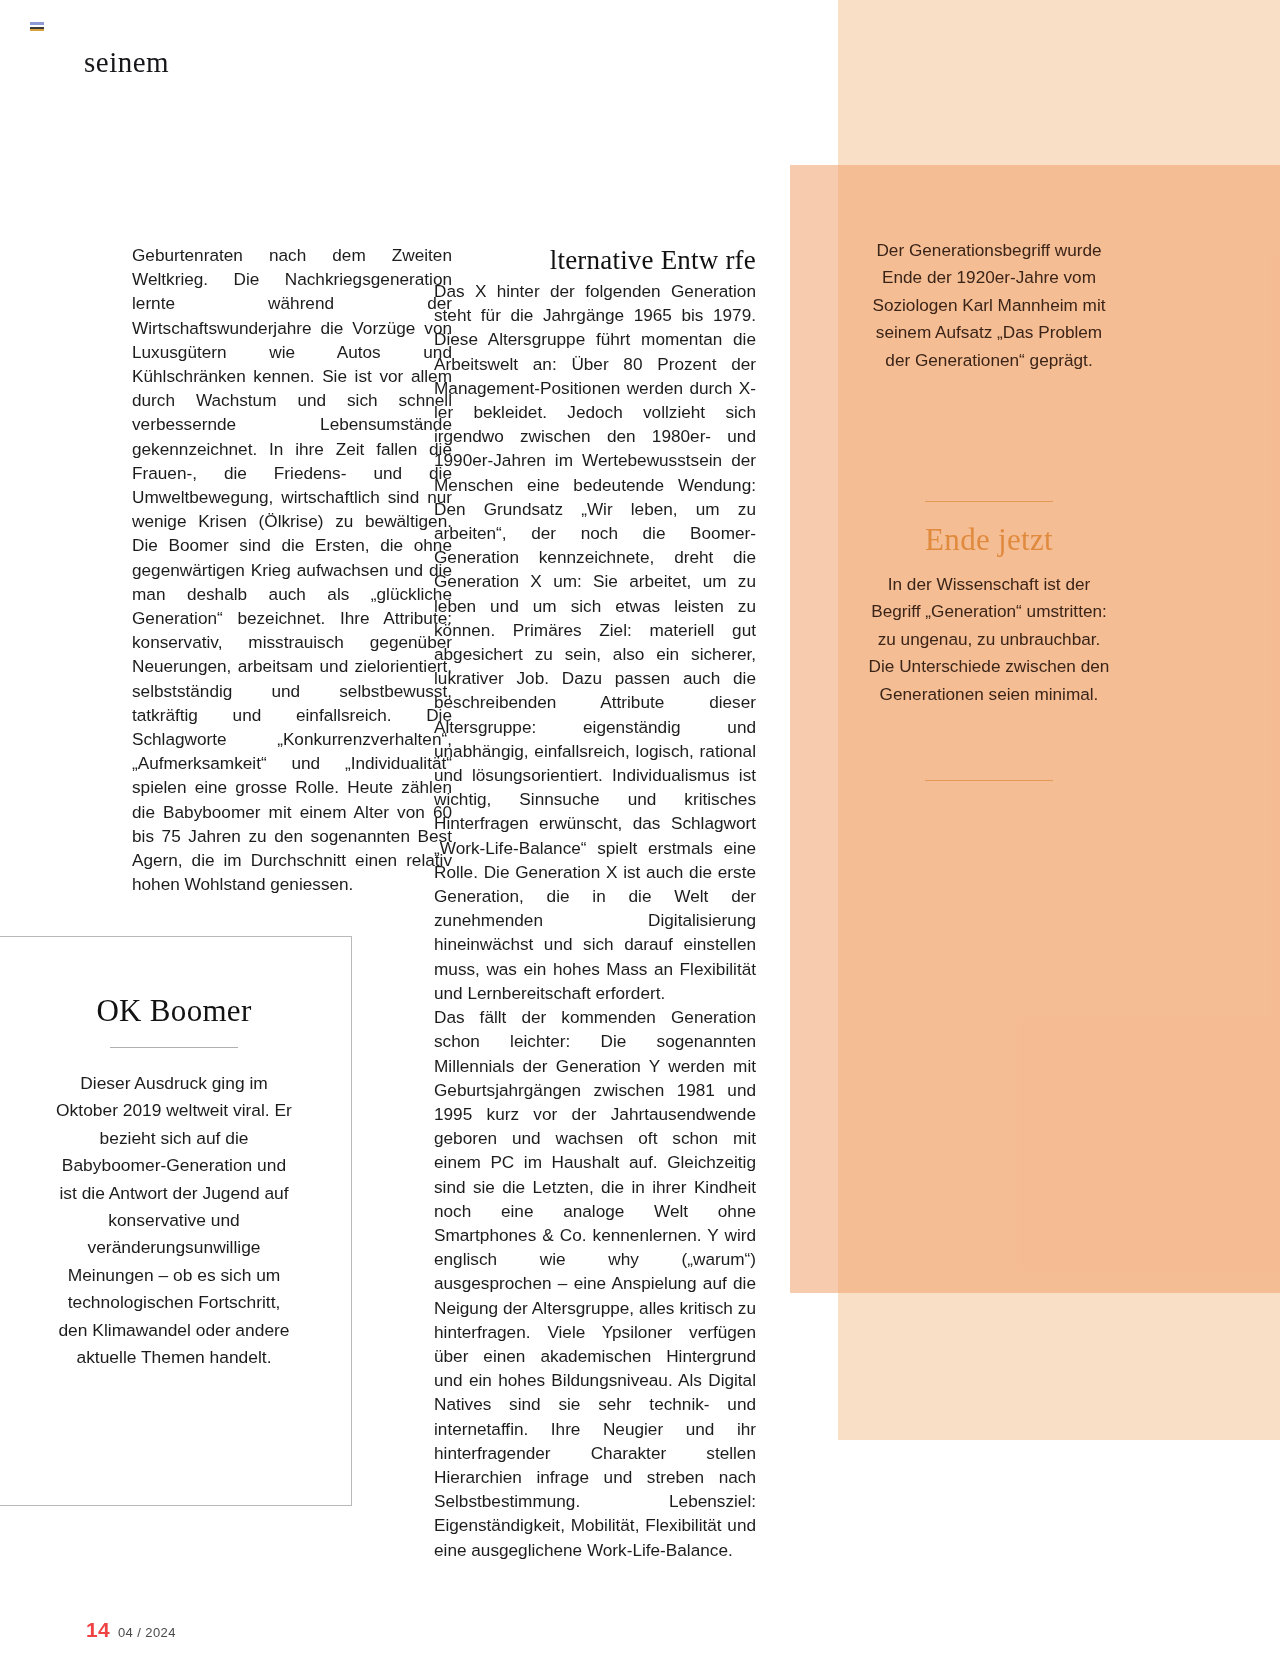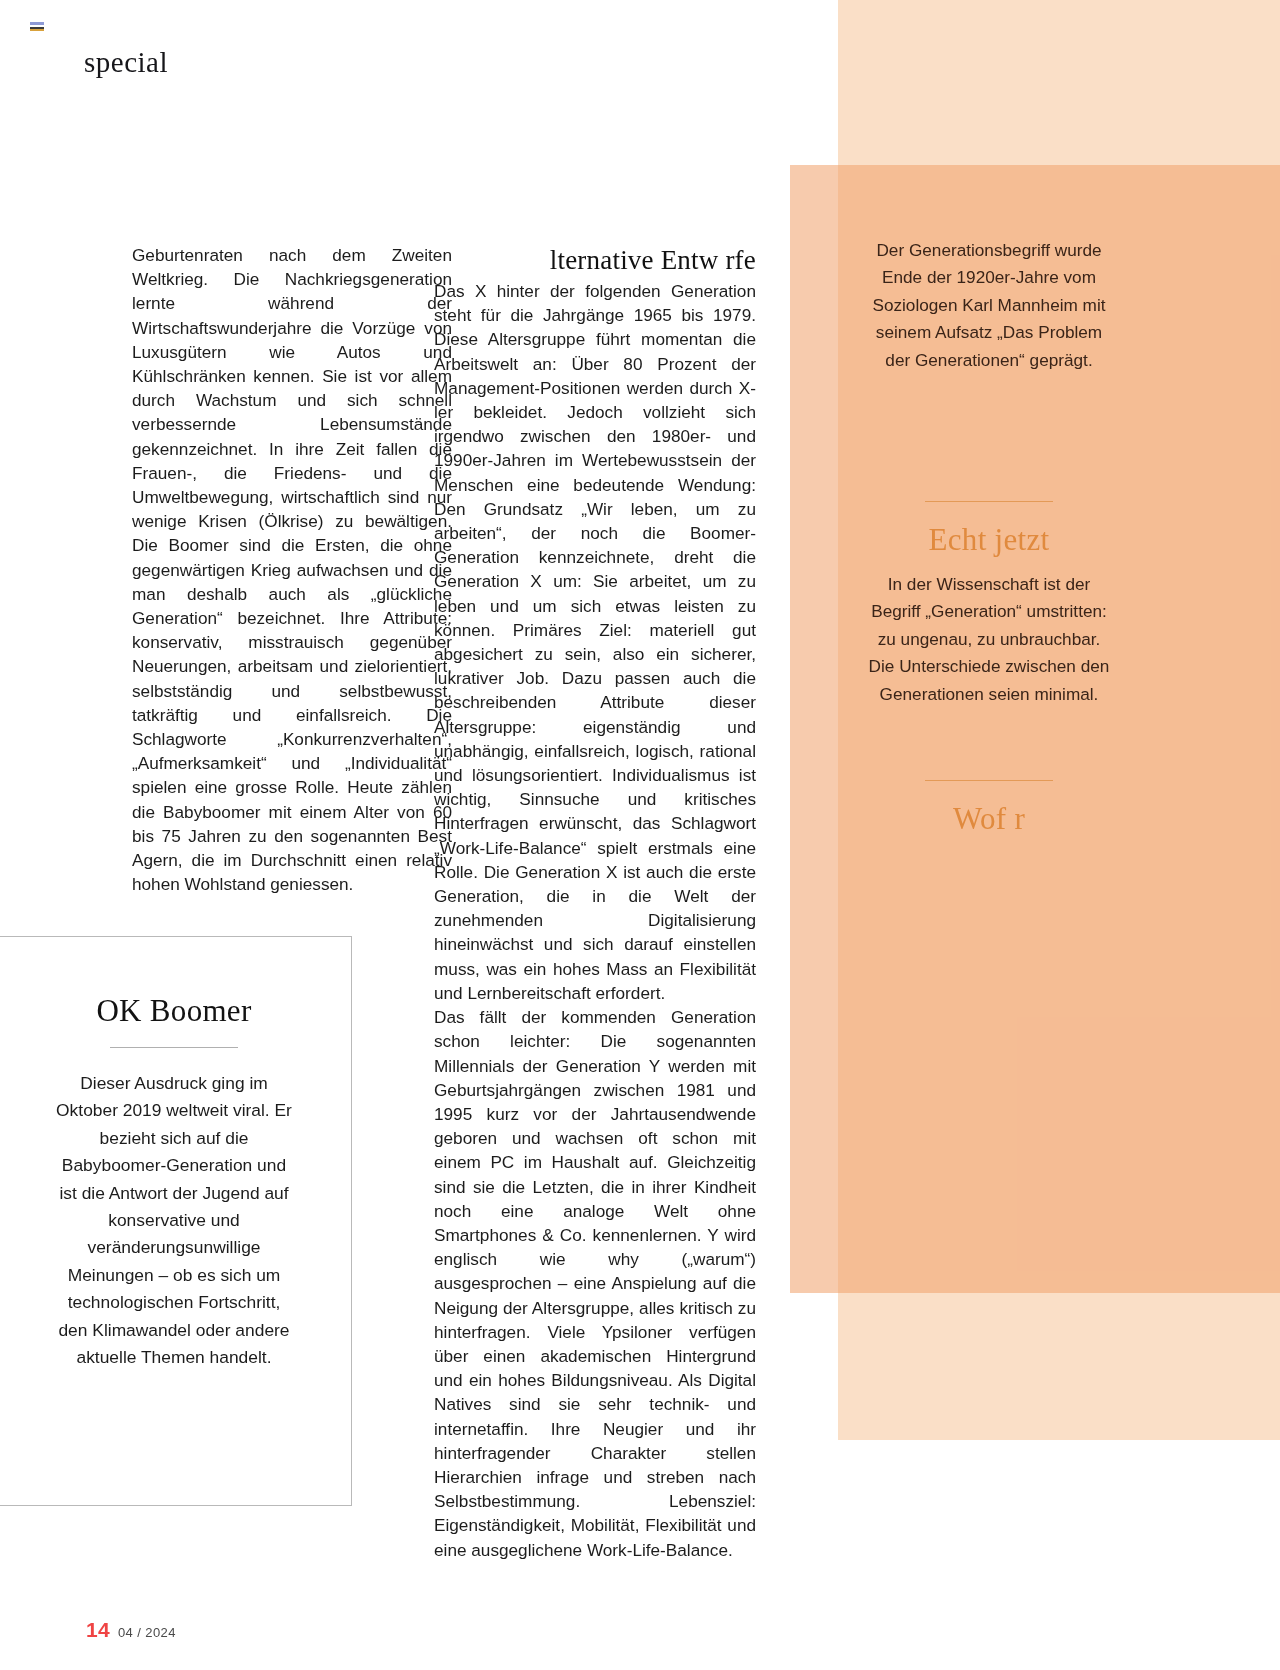--- a/index.html
+++ b/index.html
@@ -200,21 +200,21 @@
   }
 </style>
 </head>
 <body>
 
 <div class="panel-light"></div>
 <div class="panel-dark"></div>
 
 <div class="reg-mark"></div>
 
-<div class="kicker">special</div>
+<div class="kicker">seinem</div>
 
 <div class="col" id="col-left">
   <p>Geburtenraten nach dem Zweiten Weltkrieg. Die Nachkriegsgeneration lernte während der Wirtschaftswunderjahre die Vorzüge von Luxusgütern wie Autos und Kühlschränken kennen. Sie ist vor allem durch Wachstum und sich schnell verbessernde Lebensumstände gekennzeichnet. In ihre Zeit fallen die Frauen-, die Friedens- und die Umweltbewegung, wirtschaftlich sind nur wenige Krisen (Ölkrise) zu bewältigen. Die Boomer sind die Ersten, die ohne gegenwärtigen Krieg aufwachsen und die man deshalb auch als „glückliche Generation“ bezeichnet. Ihre Attribute: konservativ, misstrauisch gegenüber Neuerungen, arbeitsam und zielorientiert, selbstständig und selbstbewusst, tatkräftig und einfallsreich. Die Schlagworte „Konkurrenzverhalten“, „Aufmerksamkeit“ und „Individualität“ spielen eine grosse Rolle. Heute zählen die Babyboomer mit einem Alter von 60 bis 75 Jahren zu den sogenannten Best Agern, die im Durchschnitt einen relativ hohen Wohlstand geniessen.</p>
 </div>
 
 <div class="col" id="col-mid">
   <h2 class="col-heading">lternative Entw rfe</h2>
   <p>Das X hinter der folgenden Generation steht für die Jahrgänge 1965 bis 1979. Diese Altersgruppe führt momentan die Arbeitswelt an: Über 80 Prozent der Management-Positionen werden durch X-ler bekleidet. Jedoch vollzieht sich irgendwo zwischen den 1980er- und 1990er-Jahren im Wertebewusstsein der Menschen eine bedeutende Wendung: Den Grundsatz „Wir leben, um zu arbeiten“, der noch die Boomer-Generation kennzeichnete, dreht die Generation X um: Sie arbeitet, um zu leben und um sich etwas leisten zu können. Primäres Ziel: materiell gut abgesichert zu sein, also ein sicherer, lukrativer Job. Dazu passen auch die beschreibenden Attribute dieser Altersgruppe: eigenständig und unabhängig, einfallsreich, logisch, rational und lösungsorientiert. Individualismus ist wichtig, Sinnsuche und kritisches Hinterfragen erwünscht, das Schlagwort „Work-Life-Balance“ spielt erstmals eine Rolle. Die Generation X ist auch die erste Generation, die in die Welt der zunehmenden Digitalisierung hineinwächst und sich darauf einstellen muss, was ein hohes Mass an Flexibilität und Lernbereitschaft erfordert.</p>
   <p>Das fällt der kommenden Generation schon leichter: Die sogenannten Millennials der Generation Y werden mit Geburtsjahrgängen zwischen 1981 und 1995 kurz vor der Jahrtausendwende geboren und wachsen oft schon mit einem PC im Haushalt auf. Gleichzeitig sind sie die Letzten, die in ihrer Kindheit noch eine analoge Welt ohne Smartphones &amp; Co. kennenlernen. Y wird englisch wie why („warum“) ausgesprochen – eine Anspielung auf die Neigung der Altersgruppe, alles kritisch zu hinterfragen. Viele Ypsiloner verfügen über einen akademischen Hintergrund und ein hohes Bildungsniveau. Als Digital Natives sind sie sehr technik- und internetaffin. Ihre Neugier und ihr hinterfragender Charakter stellen Hierarchien infrage und streben nach Selbstbestimmung. Lebensziel: Eigenständigkeit, Mobilität, Flexibilität und eine ausgeglichene Work-Life-Balance.</p>
 </div>
@@ -225,26 +225,25 @@
   <div class="boomer-body">Dieser Ausdruck ging im Oktober 2019 weltweit viral. Er bezieht sich auf die Babyboomer-Generation und ist die Antwort der Jugend auf konservative und veränderungsunwillige Meinungen – ob es sich um technologischen Fortschritt, den Klimawandel oder andere aktuelle Themen handelt.</div>
 </div>
 
 <div class="side" id="side-1">
   <div class="side-body">Der Generationsbegriff wurde Ende der 1920er-Jahre vom Soziologen Karl Mannheim mit seinem Aufsatz „Das Problem der Generationen“ geprägt.</div>
 </div>
 
 <hr class="side-rule" id="side-rule-1">
 
 <div class="side" id="side-2">
-  <h3 class="side-title">Echt jetzt</h3>
+  <h3 class="side-title">Ende jetzt</h3>
   <div class="side-body">In der Wissenschaft ist der Begriff „Generation“ umstritten: zu ungenau, zu unbrauchbar. Die Unterschiede zwischen den Generationen seien minimal.</div>
 </div>
 
 <hr class="side-rule" id="side-rule-2">
 
 <div class="side" id="side-3">
-  <h3 class="side-title">Wof r</h3>
 </div>
 
 <div class="footer">
   <span class="footer-page">14</span>
   <span class="footer-issue">04 / 2024</span>
 </div>
 
 </body></html>

